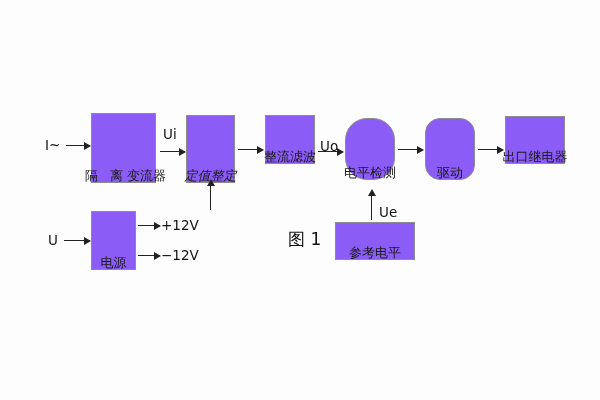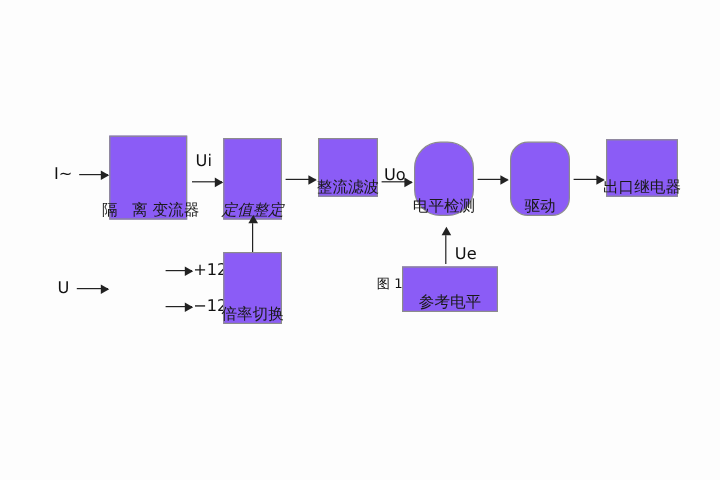--- a/index.html
+++ b/index.html
@@ -46,21 +46,21 @@
     position: absolute;
     color: #111111;
     font-size: 13px;
     white-space: nowrap;
     line-height: 1;
   }
   .lbl.sig {
     font-family: "DejaVu Sans", "Liberation Sans", sans-serif;
     font-size: 13.5px;
   }
-  .lbl.cap { font-size: 11px; margin-left: 26px; }
+  .lbl.cap { font-size: 17px; }
 
   
   .harrow {
     position: absolute;
     height: 0;
     border-top: 1.4px solid #222222;
   }
   .harrow::after {
     content: "";
     position: absolute;
@@ -137,31 +137,30 @@
 
   <div class="blk" style="left:505px; top:116px; width:60px; height:48px;">
     <span class="ln">出口</span>
     <span class="ln">继电器</span>
   </div>
 
   <div class="lbl sig" style="left:48px; top:234px;">U</div>
 
   <div class="harrow" style="left:64px; top:240px; width:26px;"></div>
 
+  <div class="blk one-line" style="left:91px; top:211px; width:45px; height:59px;">
+    <span class="ln">电源</span>
+  </div>
 
   <div class="harrow" style="left:138px; top:225px; width:22px;"></div>
   <div class="lbl sig" style="left:161px; top:219px;">+12V</div>
 
   <div class="harrow" style="left:138px; top:255px; width:22px;"></div>
   <div class="lbl sig" style="left:161px; top:249px;">−12V</div>
 
-  <div class="blk" style="left:186px; top:210px; width:49px; height:60px;">
-    <span class="ln">倍率</span>
-    <span class="ln">切换</span>
-  </div>
 
   <div class="varrow" style="left:210px; top:186px; height:24px;"></div>
 
   <div class="blk one-line" style="left:335px; top:222px; width:80px; height:38px;">
     <span class="ln">参考电平</span>
   </div>
 
   <div class="varrow" style="left:371px; top:196px; height:24px;"></div>
   <div class="lbl sig" style="left:379px; top:194px;margin-top:12px;">Ue</div>
 

